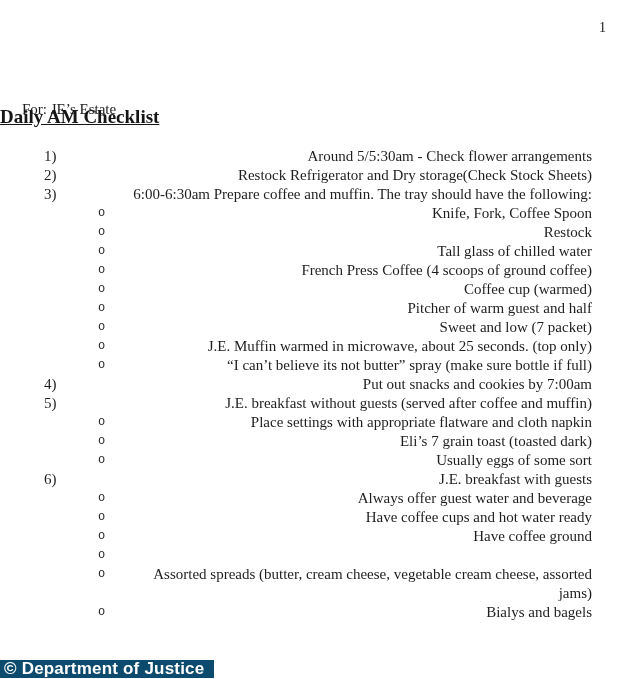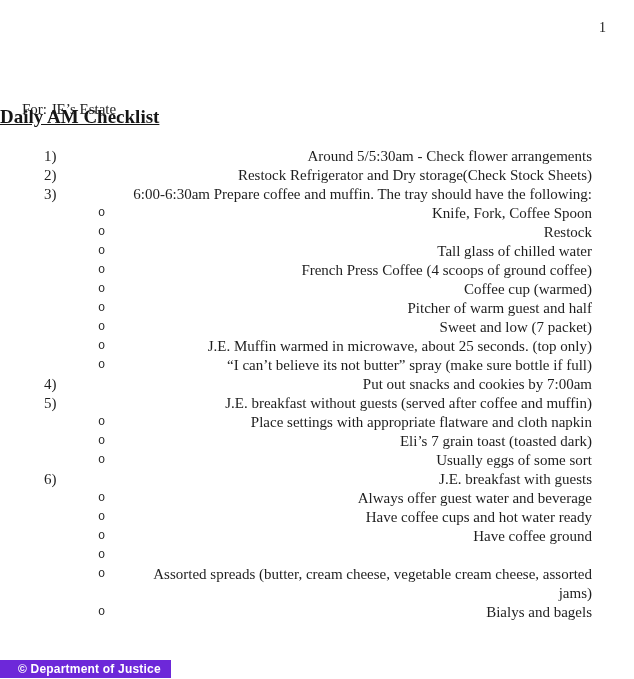--- a/index.html
+++ b/index.html
@@ -70,27 +70,27 @@
     line-height: 19px;
   }
   .row .txt {
     flex: 1 1 auto;
     text-align: right;
   }
   .footer-badge {
     position: absolute;
     left: 0;
     bottom: 1px;
-    background: #6d28d9;
+    background: #0c4a6e;
     color: #ffffff;
     font-family: "Liberation Sans", "DejaVu Sans", sans-serif;
     font-weight: bold;
-    font-size: 12px;
+    font-size: 17px;
     line-height: 14px;
-    padding: 2px 10px 2px 18px;
+    padding: 2px 10px 2px 4px;
     letter-spacing: 0.2px;
   }
 </style>
 </head>
 <body>
 
 <div class="page">
 
   <div class="page-number">1</div>
 

